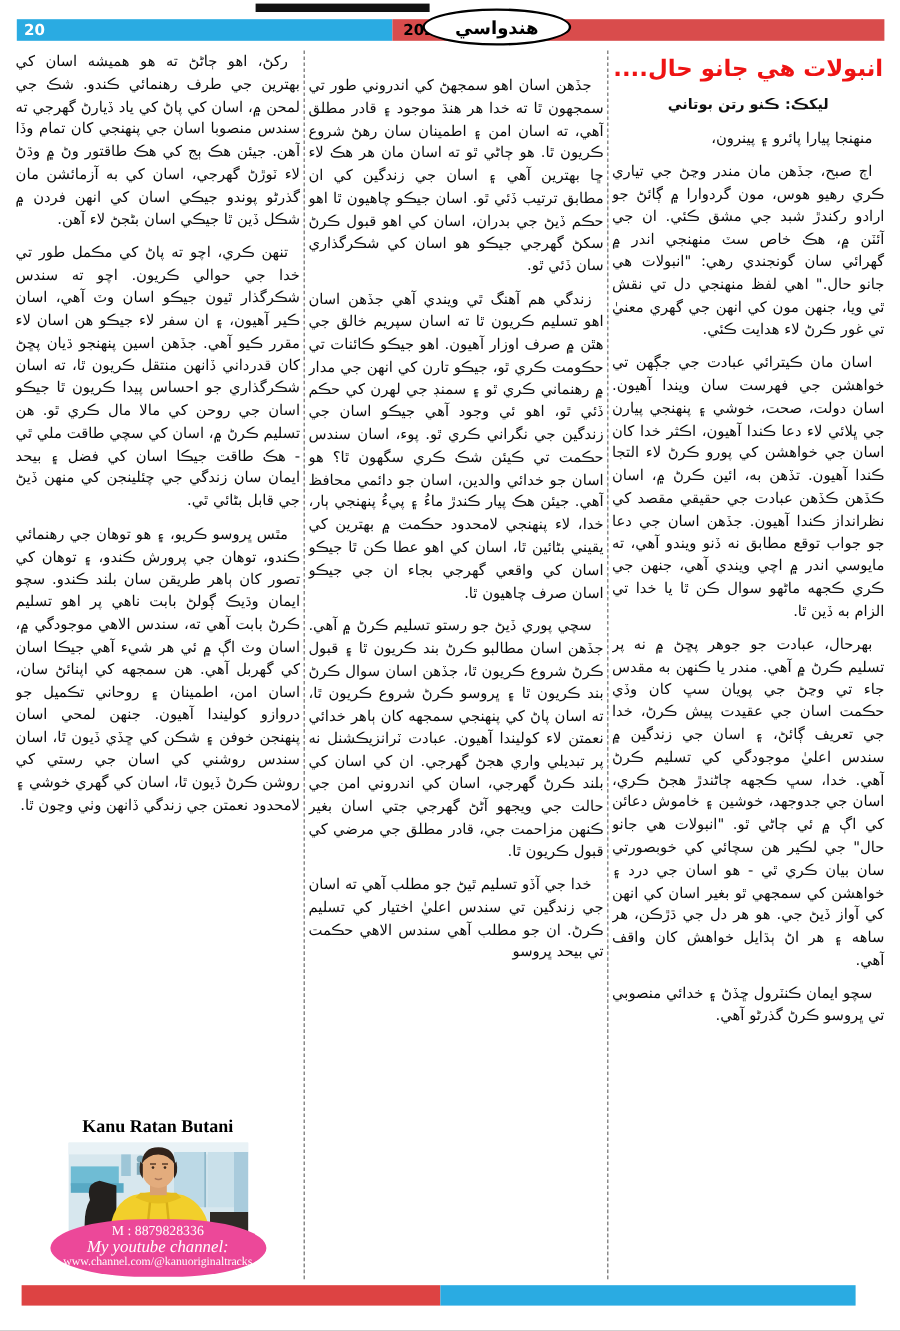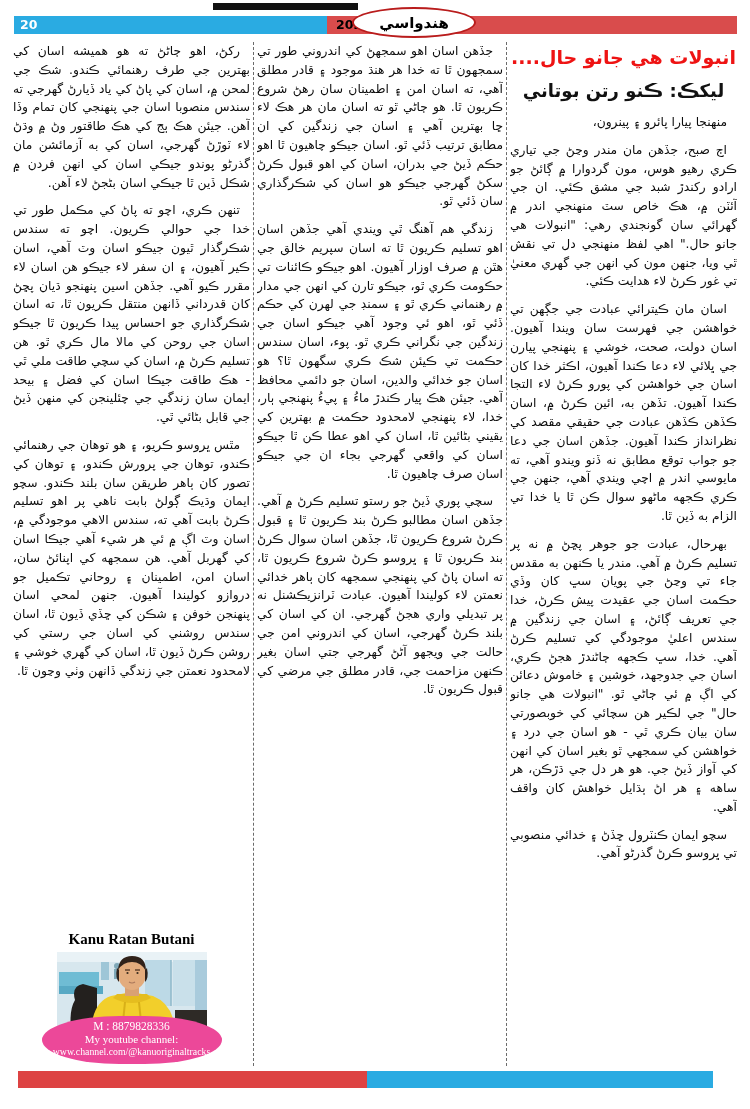--- a/index.html
+++ b/index.html
@@ -6,46 +6,46 @@
   .page{position:relative;width:750px;height:1109px;background:#fff;overflow:hidden;
         font-family:"DejaVu Sans",sans-serif;padding-left:36px;}
   
   .ribbon{position:absolute;left:213px;top:3px;width:145px;height:7px;background:#111;}
   .band{position:absolute;top:16px;left:14px;width:723px;height:18px;display:flex;}
   .band-blue{width:313px;height:100%;background:#2aabe2;color:#fff;font-weight:bold;
              font-size:12.5px;line-height:18px;padding-left:6px;box-sizing:border-box;}
   .band-red{flex:1;height:100%;background:#d94c4c;color:#000;font-weight:bold;font-size:12.5px;
             line-height:18px;text-align:left;direction:rtl;padding:0 9px;box-sizing:border-box;}
   .oval{position:absolute;left:352px;top:7px;width:120px;height:27px;background:#fff;
-        border:2px solid #b91c1c;border-radius:50%;display:flex;align-items:center;justify-content:center;
+        border:2px solid #000000;border-radius:50%;display:flex;align-items:center;justify-content:center;
         font-weight:bold;font-size:15px;direction:rtl;z-index:3;}
   
   .cols{position:absolute;top:42px;left:13px;width:724px;height:1024px;display:flex;direction:rtl;}
   .col{overflow:hidden;height:100%;}
   .col-right{width:227px;}
-  .col-middle{width:246px;}
+  .col-middle{width:246px;margin-top:20px;}
   .col-left{flex:1;display:flex;flex-direction:column;}
   .divider{width:0;border-left:1px dashed #6b6b6b;margin:0 3px;height:100%;}
   .col p{margin:0 0 9px;font-size:12.3px;line-height:18.8px;text-align:justify;
          text-indent:10px;color:#0c0c0c;letter-spacing:-0.1px;}
   .headline{margin:2px 0 10px;color:#ee1313;font-size:19px;line-height:26px;font-weight:bold;
             text-align:center;}
-  .byline{font-size:18px;font-weight:bold;text-align:center;margin:0 0 12px;color:#111;}
+  .byline{font-size:12px;font-weight:bold;text-align:center;margin:0 0 12px;color:#111;}
   .greeting{text-indent:4px;}
   .col-text{flex:1 1 auto;overflow:hidden;}
   
   .author-block{flex:0 0 auto;text-align:center;padding-bottom:2px;}
   .author-name{font-family:"Liberation Serif",serif;font-weight:bold;font-size:15px;color:#000;
                margin:2px 0 4px;}
   .photo{display:block;margin:0 auto;width:150px;height:78px;}
   .pill{position:relative;z-index:2;margin:-14px auto 0;width:180px;background:#ec4899;
         color:#fff;border-radius:50%/58%;padding:4px 0 6px;
         font-family:"Liberation Serif",serif;}
   .pill .l1{font-size:11.5px;line-height:13px;}
-  .pill .l2{font-size:11px;line-height:13px;}
+  .pill .l2{font-size:14px;line-height:13px;font-style:italic;}
   .pill .l3{font-size:9.8px;line-height:12px;white-space:nowrap;}
   
   .bottombar{position:absolute;top:1071px;left:0;width:750px;height:17px;}
   .bb-red{position:absolute;left:18px;width:349px;height:17px;background:#dd4343;}
   .bb-blue{position:absolute;left:367px;width:346px;height:17px;background:#2aabe2;}
 </style>
 </head>
 <body>
 
 <div class="page">
@@ -77,20 +77,21 @@
       <p>بهرحال، عبادت جو جوهر پڇڻ ۾ نه پر تسليم ڪرڻ ۾ آهي. مندر يا ڪنهن به مقدس جاء تي وڃڻ جي پويان سڀ کان وڏي حڪمت اسان جي عقيدت پيش ڪرڻ، خدا جي تعريف ڳائڻ، ۽ اسان جي زندگين ۾ سندس اعليٰ موجودگي کي تسليم ڪرڻ آهي. خدا، سڀ ڪجهه ڄاڻندڙ هجڻ ڪري، اسان جي جدوجهد، خوشين ۽ خاموش دعائن کي اڳ ۾ ئي ڄاڻي ٿو. "انبولات هي جانو حال" جي لڪير هن سچائي کي خوبصورتي سان بيان ڪري ٿي - هو اسان جي درد ۽ خواهشن کي سمجهي ٿو بغير اسان کي انهن کي آواز ڏيڻ جي. هو هر دل جي ڌڙڪن، هر ساهه ۽ هر اڻ ٻڌايل خواهش کان واقف آهي.</p>
       <p>سچو ايمان ڪنٽرول ڇڏڻ ۽ خدائي منصوبي تي ڀروسو ڪرڻ گذرڻو آهي.</p>
     </section>
 
     <div class="divider"></div>
 
     <section class="col col-middle">
       <p>جڏهن اسان اهو سمجهڻ کي اندروني طور تي سمجهون ٿا ته خدا هر هنڌ موجود ۽ قادر مطلق آهي، ته اسان امن ۽ اطمينان سان رهڻ شروع ڪريون ٿا. هو ڄاڻي ٿو ته اسان مان هر هڪ لاء ڇا بهترين آهي ۽ اسان جي زندگين کي ان مطابق ترتيب ڏئي ٿو. اسان جيڪو چاهيون ٿا اهو حڪم ڏيڻ جي بدران، اسان کي اهو قبول ڪرڻ سکڻ گهرجي جيڪو هو اسان کي شڪرگذاري سان ڏئي ٿو.</p>
       <p>زندگي هم آهنگ ٿي ويندي آهي جڏهن اسان اهو تسليم ڪريون ٿا ته اسان سپريم خالق جي هٿن ۾ صرف اوزار آهيون. اهو جيڪو ڪائنات تي حڪومت ڪري ٿو، جيڪو تارن کي انهن جي مدار ۾ رهنماني ڪري ٿو ۽ سمنڊ جي لهرن کي حڪم ڏئي ٿو، اهو ئي وجود آهي جيڪو اسان جي زندگين جي نگراني ڪري ٿو. پوء، اسان سندس حڪمت تي ڪيئن شڪ ڪري سگهون ٿا؟ هو اسان جو خدائي والدين، اسان جو دائمي محافظ آهي. جيئن هڪ پيار ڪندڙ ماءُ ۽ پيءُ پنهنجي ٻار، خدا، لاء پنهنجي لامحدود حڪمت ۾ بهترين کي يقيني بڻائين ٿا، اسان کي اهو عطا ڪن ٿا جيڪو اسان کي واقعي گهرجي بجاء ان جي جيڪو اسان صرف چاهيون ٿا.</p>
       <p>سچي پوري ڏيڻ جو رستو تسليم ڪرڻ ۾ آهي. جڏهن اسان مطالبو ڪرڻ بند ڪريون ٿا ۽ قبول ڪرڻ شروع ڪريون ٿا، جڏهن اسان سوال ڪرڻ بند ڪريون ٿا ۽ ڀروسو ڪرڻ شروع ڪريون ٿا، ته اسان پاڻ کي پنهنجي سمجهه کان ٻاهر خدائي نعمتن لاء کوليندا آهيون. عبادت ٽرانزيڪشنل نه پر تبديلي واري هجڻ گهرجي. ان کي اسان کي بلند ڪرڻ گهرجي، اسان کي اندروني امن جي حالت جي ويجهو آڻڻ گهرجي جتي اسان بغير ڪنهن مزاحمت جي، قادر مطلق جي مرضي کي قبول ڪريون ٿا.</p>
+      <p>خدا جي آڏو تسليم ٿيڻ جو مطلب آهي ته اسان جي زندگين تي سندس اعليٰ اختيار کي تسليم ڪرڻ. ان جو مطلب آهي سندس الاهي حڪمت تي بيحد ڀروسو</p>
     </section>
 
     <div class="divider"></div>
 
     <section class="col col-left">
       <div class="col-text">
         <p>رکڻ، اهو ڄاڻڻ ته هو هميشه اسان کي بهترين جي طرف رهنمائي ڪندو. شڪ جي لمحن ۾، اسان کي پاڻ کي ياد ڏيارڻ گهرجي ته سندس منصوبا اسان جي پنهنجي کان تمام وڏا آهن. جيئن هڪ ٻج کي هڪ طاقتور وڻ ۾ وڌڻ لاء ٽوڙڻ گهرجي، اسان کي به آزمائشن مان گذرڻو پوندو جيڪي اسان کي انهن فردن ۾ شڪل ڏين ٿا جيڪي اسان بڻجڻ لاء آهن.</p>
         <p>تنهن ڪري، اچو ته پاڻ کي مڪمل طور تي خدا جي حوالي ڪريون. اچو ته سندس شڪرگذار ٿيون جيڪو اسان وٽ آهي، اسان ڪير آهيون، ۽ ان سفر لاء جيڪو هن اسان لاء مقرر ڪيو آهي. جڏهن اسين پنهنجو ڌيان پڇڻ کان قدرداني ڏانهن منتقل ڪريون ٿا، ته اسان شڪرگذاري جو احساس پيدا ڪريون ٿا جيڪو اسان جي روحن کي مالا مال ڪري ٿو. هن تسليم ڪرڻ ۾، اسان کي سچي طاقت ملي ٿي - هڪ طاقت جيڪا اسان کي فضل ۽ بيحد ايمان سان زندگي جي چئلينجن کي منهن ڏيڻ جي قابل بڻائي ٿي.</p>
         <p>مٿس ڀروسو ڪريو، ۽ هو توهان جي رهنمائي ڪندو، توهان جي پرورش ڪندو، ۽ توهان کي تصور کان ٻاهر طريقن سان بلند ڪندو. سچو ايمان وڌيڪ ڳولڻ بابت ناهي پر اهو تسليم ڪرڻ بابت آهي ته، سندس الاهي موجودگي ۾، اسان وٽ اڳ ۾ ئي هر شيء آهي جيڪا اسان کي گهربل آهي. هن سمجهه کي اپنائڻ سان، اسان امن، اطمينان ۽ روحاني تڪميل جو دروازو کوليندا آهيون. جنهن لمحي اسان پنهنجن خوفن ۽ شڪن کي ڇڏي ڏيون ٿا، اسان سندس روشني کي اسان جي رستي کي روشن ڪرڻ ڏيون ٿا، اسان کي گهري خوشي ۽ لامحدود نعمتن جي زندگي ڏانهن وٺي وڃون ٿا.</p>
       </div>

